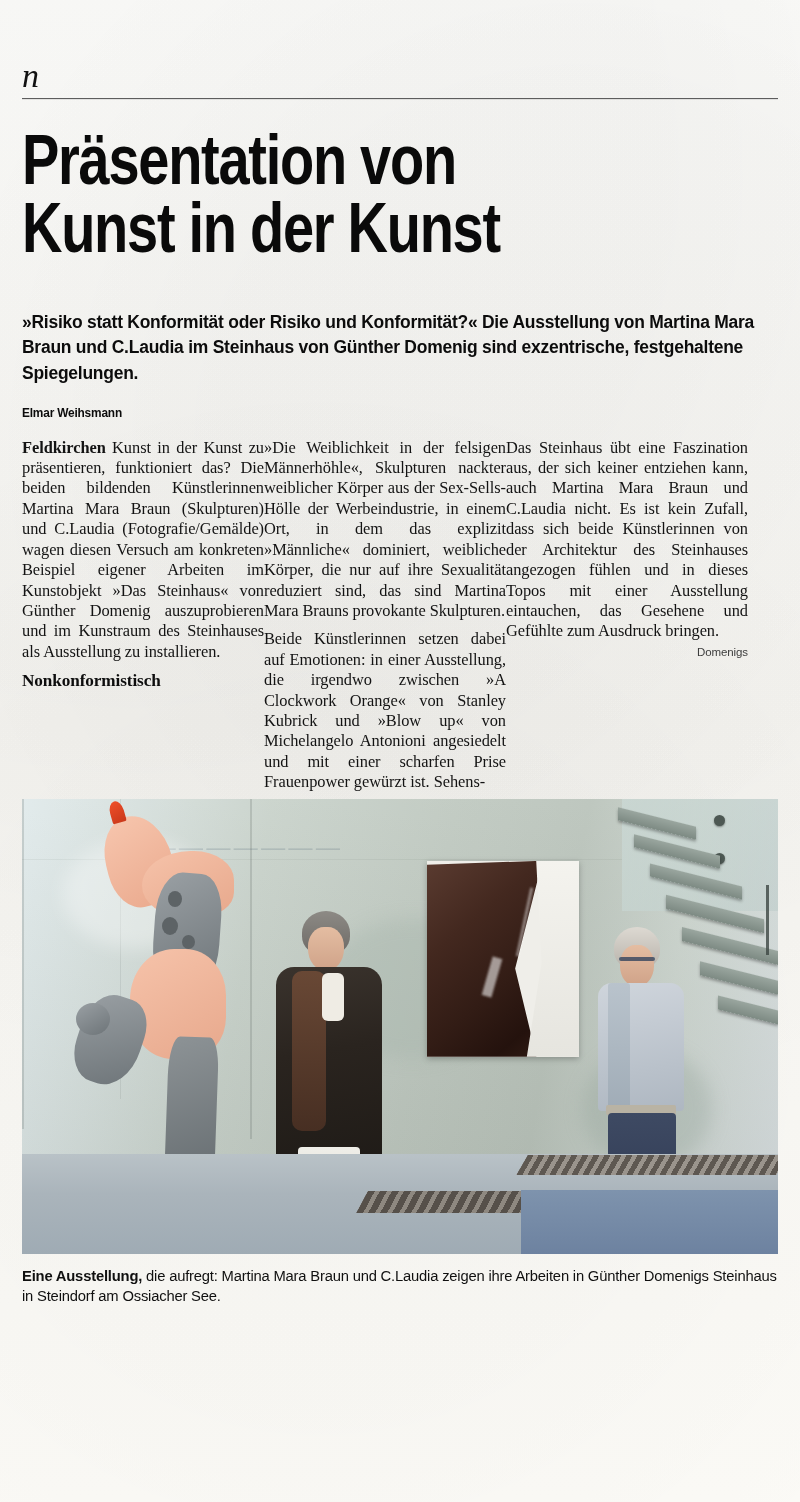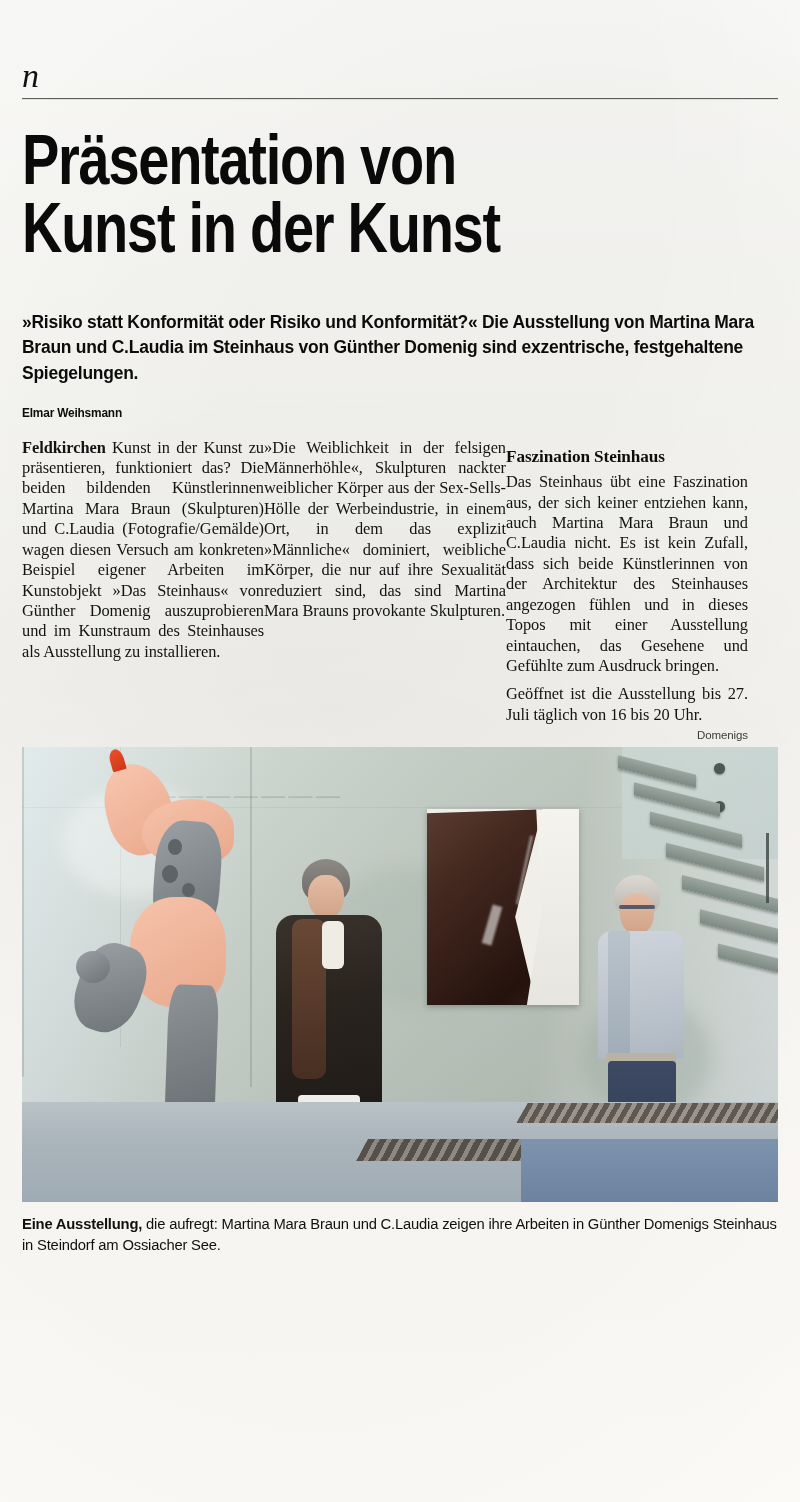--- a/index.html
+++ b/index.html
@@ -228,30 +228,30 @@
     <span class="hl-line">Kunst in der Kunst</span>
   </h1>
 
   <div class="lead">»Risiko statt Konformität oder Risiko und Konformität?« Die Ausstellung von Martina Mara Braun und C.Laudia im Steinhaus von Günther Domenig sind exzentrische, festgehaltene Spiegelungen.</div>
   <div class="byline">Elmar Weihsmann</div>
 
   <div class="columns">
 
     <div class="col">
       <p><span class="dateline">Feldkirchen</span><span> Kunst in der Kunst zu präsentieren, funktioniert das? Die beiden bildenden Künstlerinnen Martina Mara Braun (Skulpturen) und C.Laudia (Fotografie/Gemälde) wagen diesen Versuch am konkreten Beispiel eigener Arbeiten im Kunstobjekt »Das Steinhaus« von Günther Domenig auszuprobieren und im Kunstraum des Steinhauses als Ausstellung zu installieren.</span></p>
+      <h2 class="subhead">Nonkonformistisch</h2>
     </div>
 
     <div class="col">
       <p>»Die Weiblichkeit in der felsigen Männerhöhle«, Skulpturen nackter weiblicher Körper aus der Sex-Sells-Hölle der Werbeindustrie, in einem Ort, in dem das explizit »Männliche« dominiert, weibliche Körper, die nur auf ihre Sexualität reduziert sind, das sind Martina Mara Brauns provokante Skulpturen.</p>
+      <p>Beide Künstlerinnen setzen dabei auf Emotionen: in einer Ausstellung, die irgendwo zwischen »A Clockwork Orange« von Stanley Kubrick und »Blow up« von Michelangelo Antonioni angesiedelt und mit einer scharfen Prise Frauenpower gewürzt ist. Sehens-</p>
     </div>
 
     <div class="col">
-      <h2 class="subhead">Faszination Steinhaus</h2>
       <p>Das Steinhaus übt eine Faszination aus, der sich keiner entziehen kann, auch Martina Mara Braun und C.Laudia nicht. Es ist kein Zufall, dass sich beide Künstlerinnen von der Architektur des Steinhauses angezogen fühlen und in dieses Topos mit einer Ausstellung eintauchen, das Gesehene und Gefühlte zum Ausdruck bringen.</p>
-      <p>Geöffnet ist die Ausstellung bis 27. Juli täglich von 16 bis 20 Uhr.</p>
       <div class="photo-credit">Domenigs</div>
     </div>
 
   </div>
 
   <div class="photo-wrap">
     <div class="photo">
 
       <div class="ghost" style="left:130px;top:8px;font-size:42px;letter-spacing:4px;">_______</div>
 

